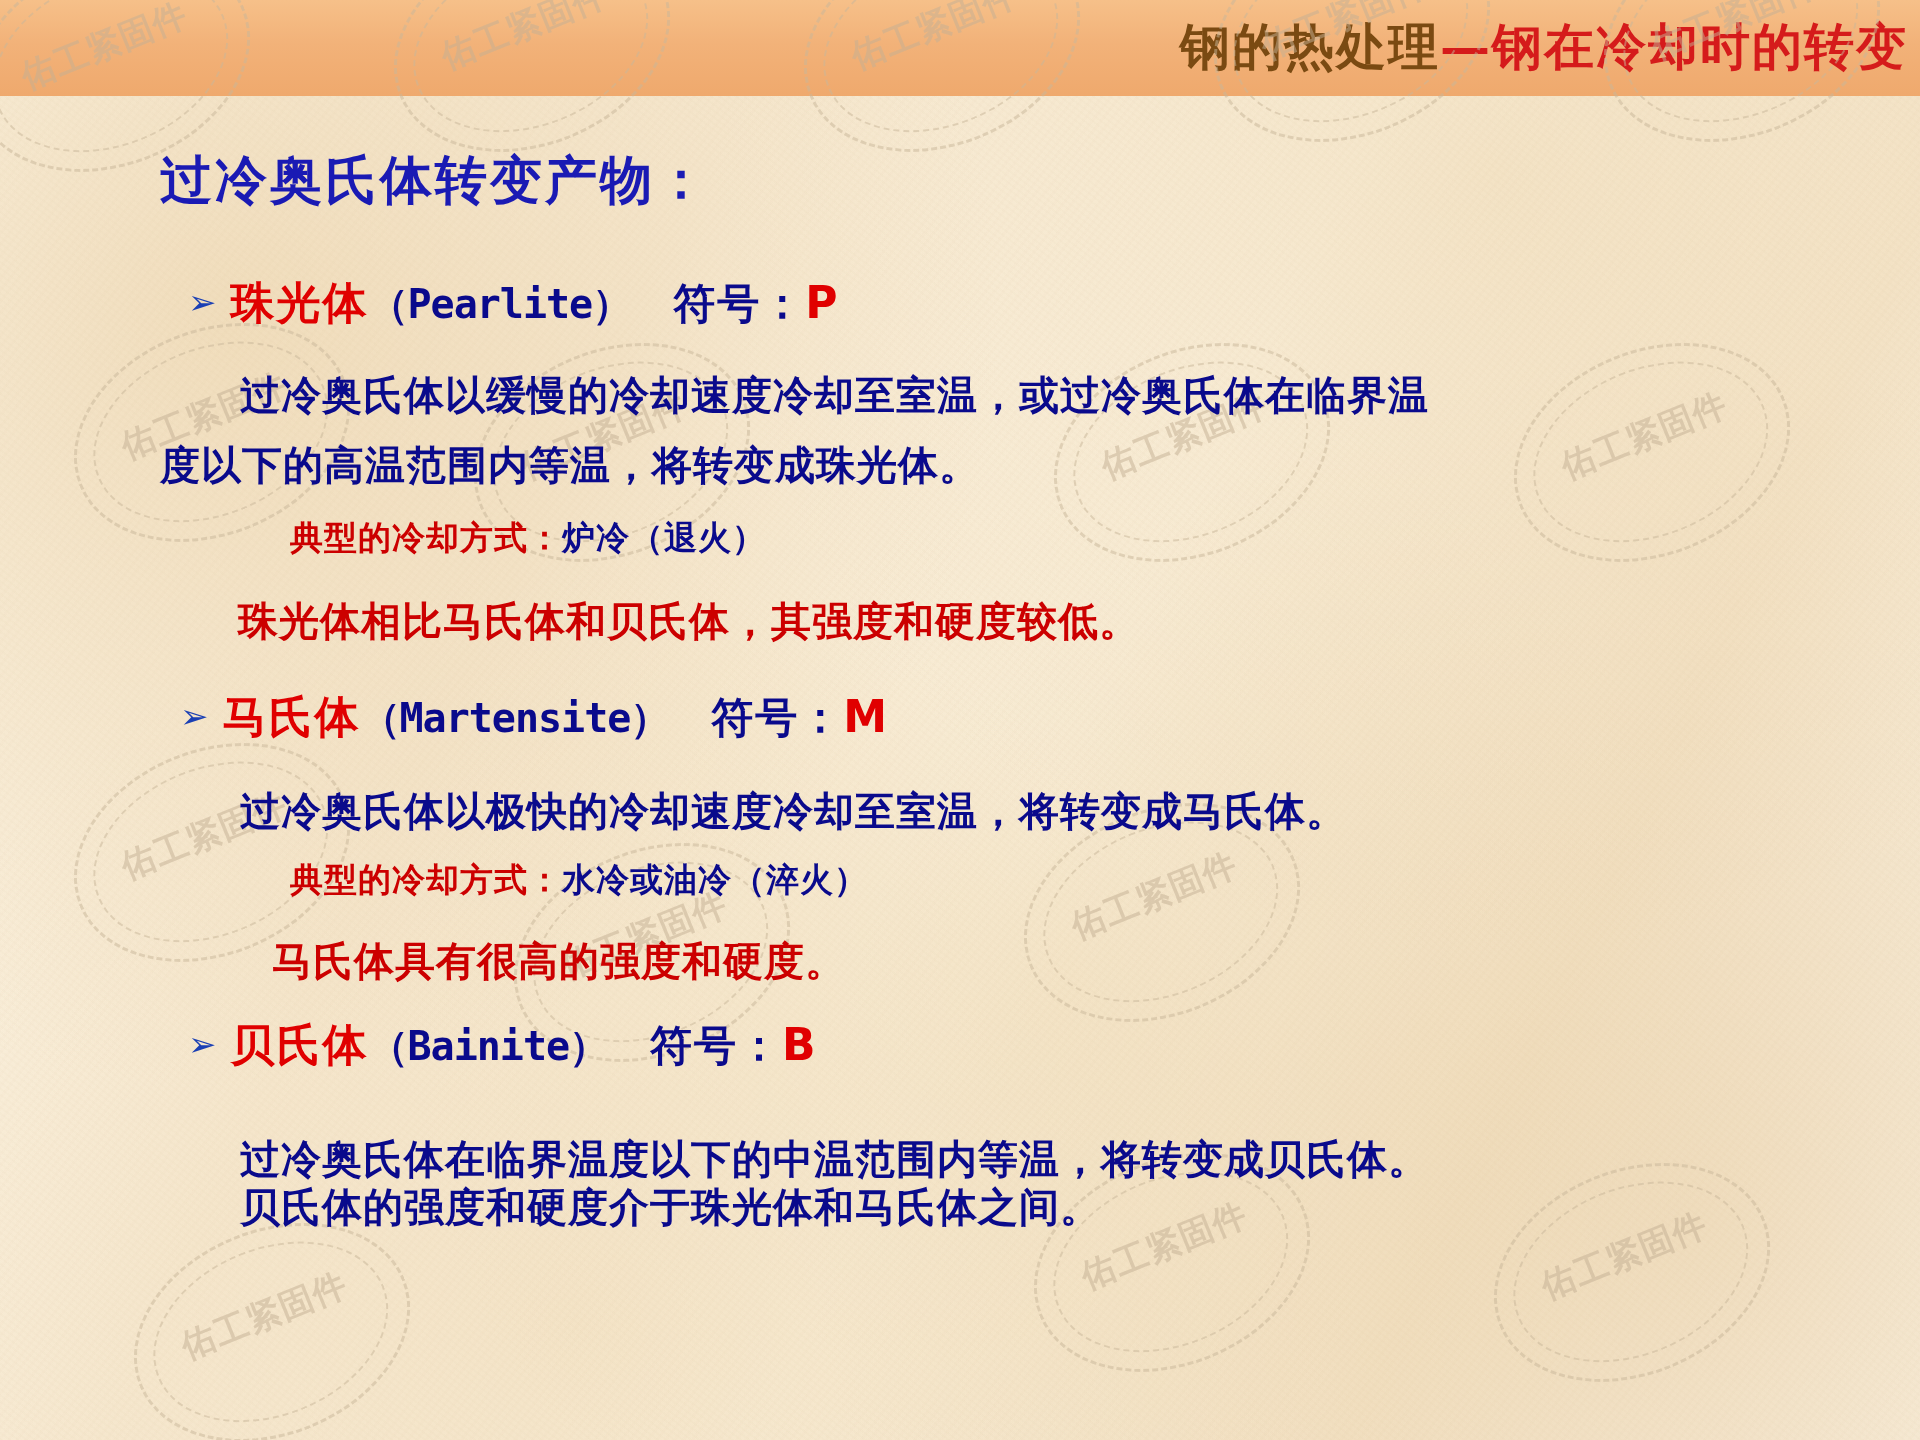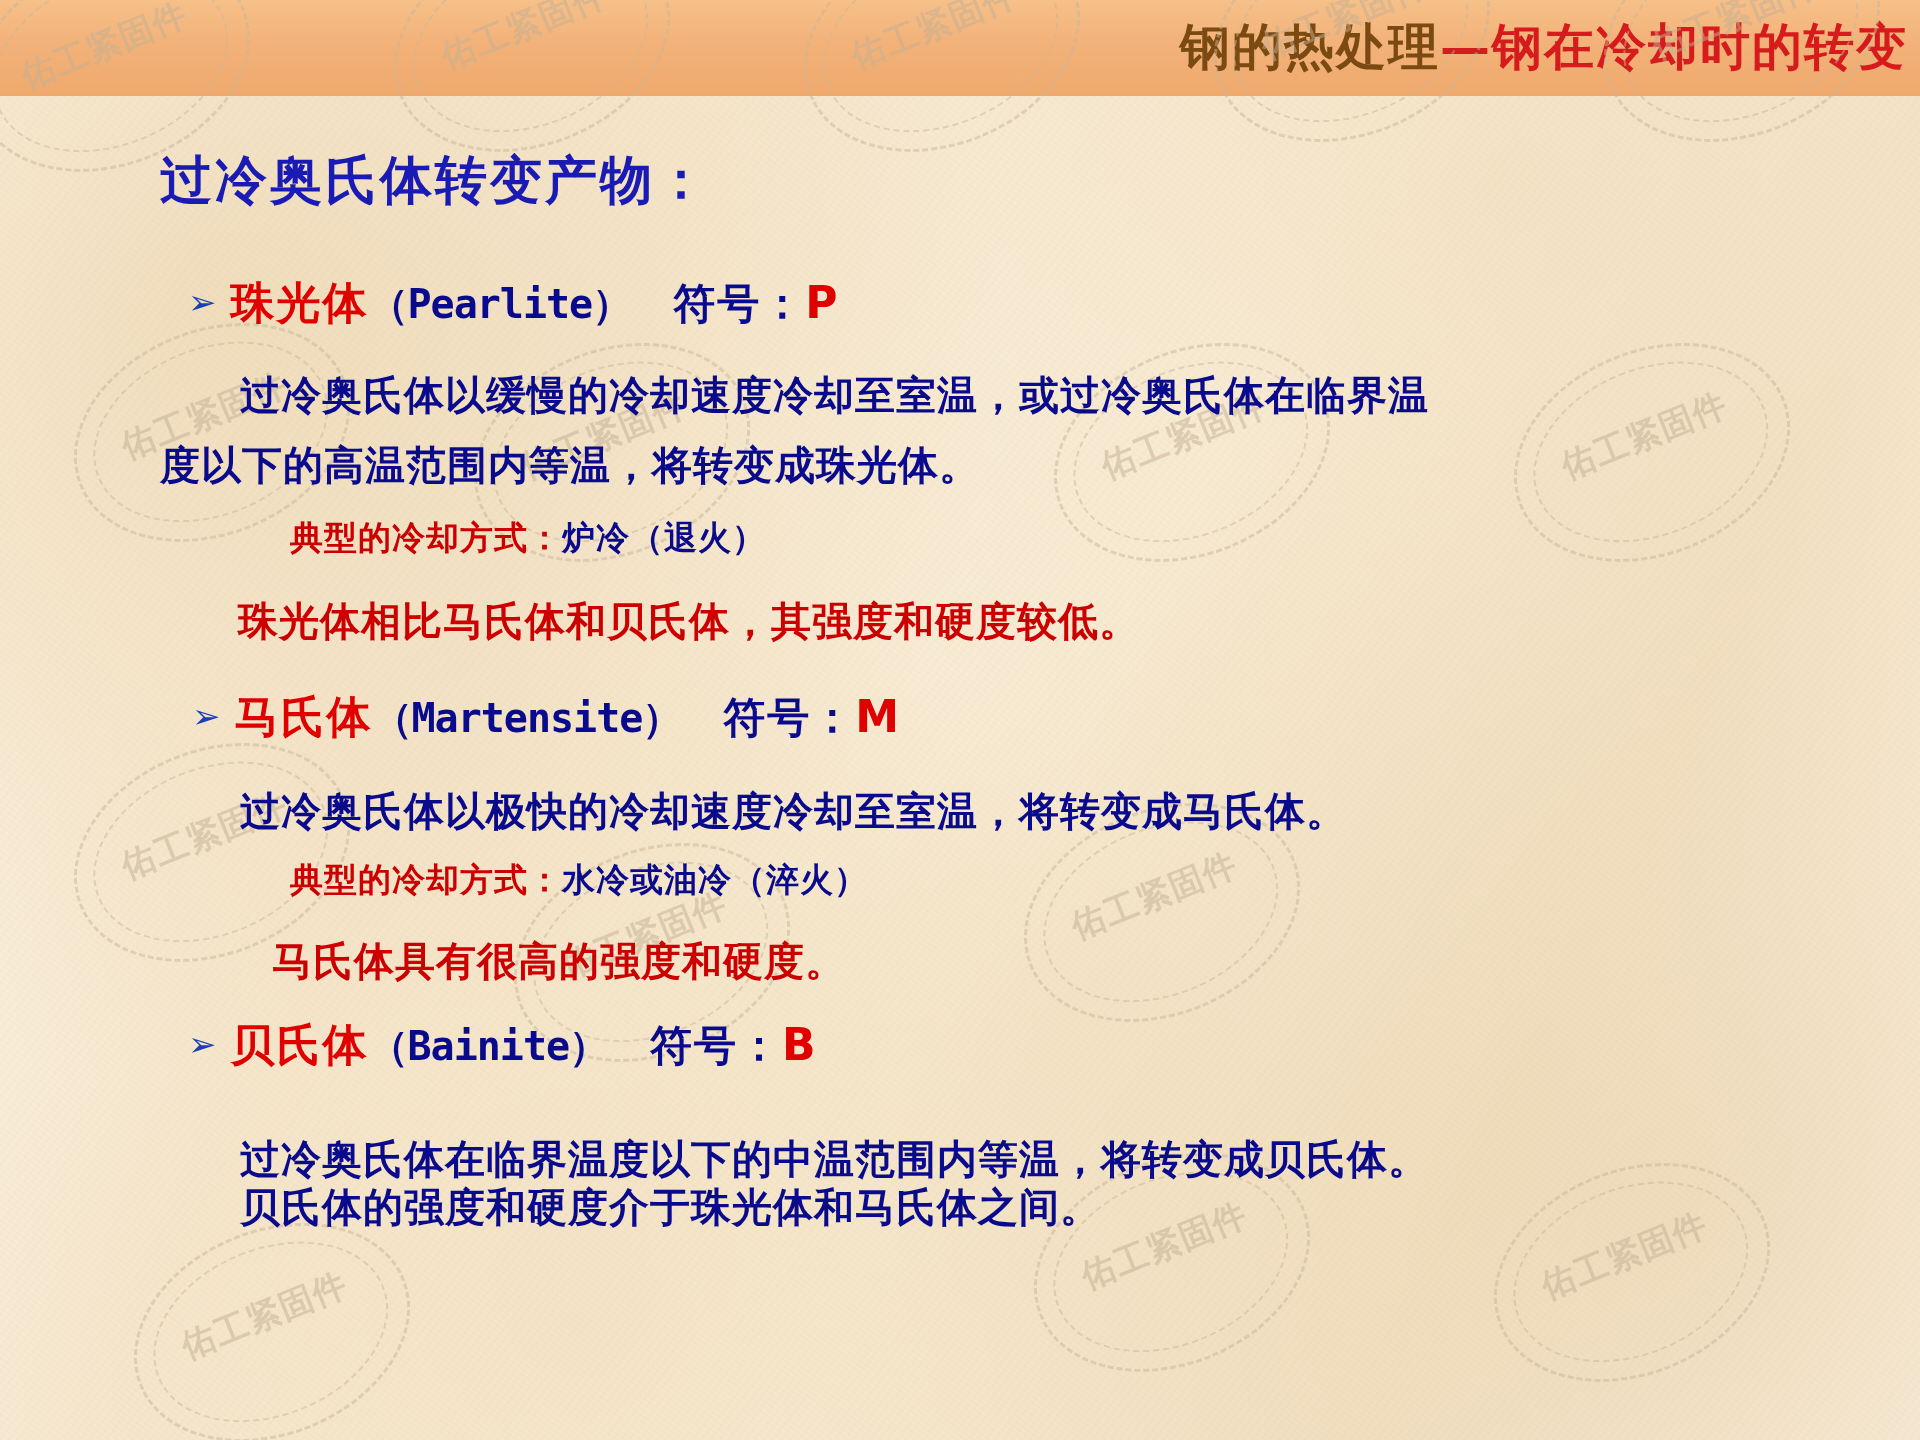--- a/index.html
+++ b/index.html
@@ -285,21 +285,21 @@
     <div class="bullet-row" style="left:188px; top:178px;">
       <span class="arrow">➢</span><span class="term-cn">珠光体</span><span class="term-en">（Pearlite）</span><span class="symbol-label">符号：</span><span class="symbol-value">P</span>
     </div>
     <div class="para" style="left:240px; top:272px;">过冷奥氏体以缓慢的冷却速度冷却至室温，或过冷奥氏体在临界温</div>
     <div class="para" style="left:160px; top:342px;">度以下的高温范围内等温，将转变成珠光体。</div>
     <div class="cool-line" style="left:290px; top:420px;">
       <span class="cool-label">典型的冷却方式：</span><span class="cool-value">炉冷（退火）</span>
     </div>
     <div class="para red" style="left:238px; top:498px;">珠光体相比马氏体和贝氏体，其强度和硬度较低。</div>
 
-    <div class="bullet-row" style="left:192px; top:592px;">
+    <div class="bullet-row" style="left:180px; top:592px;">
       <span class="arrow">➢</span><span class="term-cn">马氏体</span><span class="term-en">（Martensite）</span><span class="symbol-label">符号：</span><span class="symbol-value">M</span>
     </div>
     <div class="para" style="left:240px; top:688px;">过冷奥氏体以极快的冷却速度冷却至室温，将转变成马氏体。</div>
     <div class="cool-line" style="left:290px; top:762px;">
       <span class="cool-label">典型的冷却方式：</span><span class="cool-value">水冷或油冷（淬火）</span>
     </div>
     <div class="para red" style="left:272px; top:838px;">马氏体具有很高的强度和硬度。</div>
 
     <div class="bullet-row" style="left:188px; top:920px;">
       <span class="arrow">➢</span><span class="term-cn">贝氏体</span><span class="term-en">（Bainite）</span><span class="symbol-label">符号：</span><span class="symbol-value">B</span>

